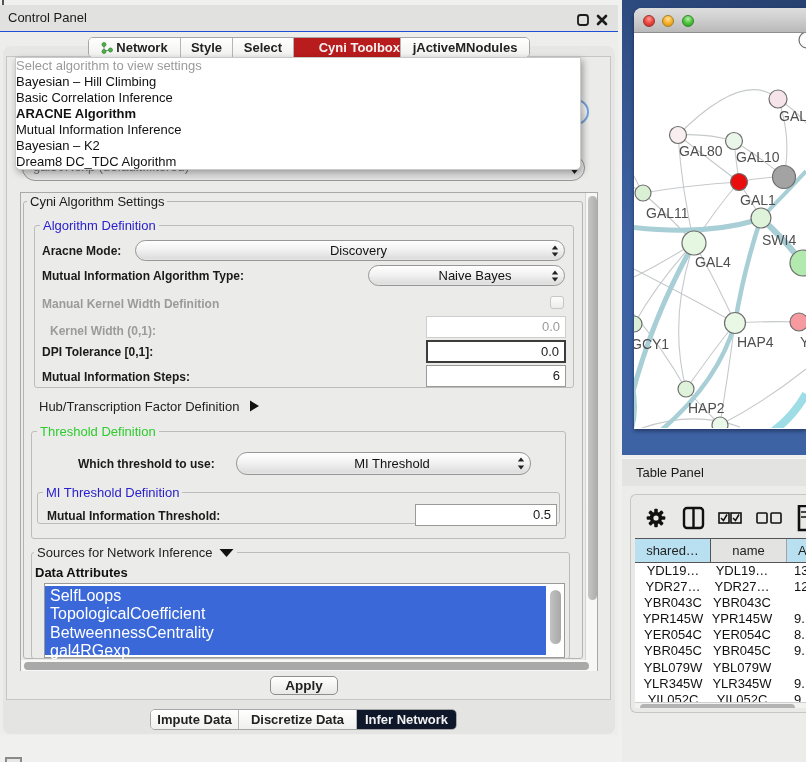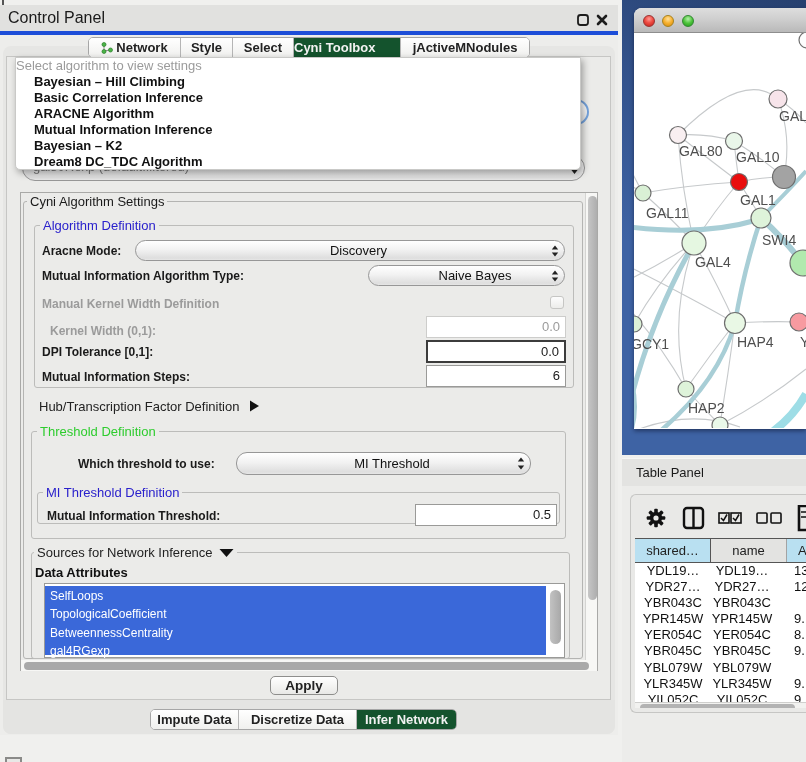--- a/index.html
+++ b/index.html
@@ -183,22 +183,22 @@
       </div>
 
       <div class="abs" style="left:0;top:164px;width:172px;height:10px;background:#f2f2f0;border-top:1px solid #cfcfcd;">
         <div class="abs" style="left:5px;top:0.5px;width:155px;height:8px;border-radius:4px;background:#b3b3b3;"></div>
       </div>
     </div>
   </div>
 
   <div class="abs" style="left:0;top:5px;width:618px;height:730px;background:#ededeb;"></div>
 
-  <div class="abs" style="left:0;top:5px;width:618px;height:26px;background:#e1e1df;border-bottom:4px solid #1d4ed8;
-      font-size:16px;color:#1a1a1a;line-height:26px;"><span style="margin-left:8px;">Control Panel</span>
+  <div class="abs" style="left:0;top:5px;width:618px;height:26px;background:#e1e1df;border-bottom:1px solid #1d4ed8;
+      font-size:13px;color:#1a1a1a;line-height:26px;"><span style="margin-left:8px;">Control Panel</span>
   </div>
 
   <svg class="abs" style="left:576px;top:13px;" width="34" height="16" viewBox="0 0 34 16">
     <rect x="2" y="2" width="10" height="10" rx="2.5" fill="none" stroke="#1c1c1c" stroke-width="1.8"></rect>
     <path d="M22,3 L30,11 M30,3 L22,11" stroke="#1c1c1c" stroke-width="2.6" stroke-linecap="round"></path>
   </svg>
 
   <div class="abs" style="left:3px;top:46px;width:612px;height:688px;background:#e6e6e4;border-radius:8px;"></div>
   <div class="abs" style="left:6px;top:56px;width:605px;height:644px;background:#ebebe9;border:1px solid #c6c6c4;box-sizing:border-box;"></div>
 
@@ -207,21 +207,21 @@
     <div style="width:91px;text-align:center;line-height:19px;border-right:1px solid #b5b5b5;background:linear-gradient(#fff,#f0f0ee);">
       <svg width="12" height="12" viewBox="0 0 12 12" style="vertical-align:-2px;margin-right:3px;">
         <line x1="3" y1="3" x2="3" y2="9" stroke="#888" stroke-width="1"></line>
         <line x1="3" y1="9" x2="9" y2="8" stroke="#888" stroke-width="1"></line>
         <circle cx="3" cy="2.5" r="2" fill="#4bb548" stroke="#2c7c2a" stroke-width="0.7"></circle>
         <circle cx="3" cy="9.5" r="2" fill="#4bb548" stroke="#2c7c2a" stroke-width="0.7"></circle>
         <circle cx="9.5" cy="8" r="2" fill="#4bb548" stroke="#2c7c2a" stroke-width="0.7"></circle>
       </svg>Network</div>
     <div style="width:51px;text-align:center;line-height:19px;border-right:1px solid #b5b5b5;background:linear-gradient(#fff,#f0f0ee);">Style</div>
     <div style="width:60px;text-align:center;line-height:19px;border-right:1px solid #b5b5b5;background:linear-gradient(#fff,#f0f0ee);">Select</div>
-    <div style="width:106px;text-align:left;line-height:19px;border-right:1px solid #b5b5b5;background:#14532d;color:#f2f2f2;">Cyni Toolbox</div>
+    <div style="width:106px;text-align:right;line-height:19px;border-right:1px solid #b5b5b5;background:#b91c1c;color:#f2f2f2;">Cyni Toolbox</div>
     <div style="width:128px;text-align:center;line-height:19px;background:linear-gradient(#fff,#f0f0ee);">jActiveMNodules</div>
   </div>
 
   <div class="combo" style="left:22px;top:155px;width:563px;height:26px;border-radius:13px;">
     <span style="position:absolute;left:10px;top:3px;font-size:13px;color:#777;">gal80Rexp (default.filtered)</span>
     <span class="ar">
         <svg width="9" height="14" viewBox="0 0 9 14">
           <path d="M4.5,1 L8,5.4 H1 Z M4.5,13 L1,8.6 H8 Z" fill="#222"></path>
         </svg>
       </span>
@@ -304,38 +304,38 @@
     <div class="gtitle" style="left:2px;color:#222;font-weight:normal;">Sources for Network Inference
       <svg width="15" height="10" viewBox="0 0 15 10" style="vertical-align:-1px;margin-left:3px;">
           <path d="M0.5,1 L14.5,1 L7.5,9 Z" fill="#111"></path>
         </svg>
     </div>
   </div>
   <div class="abs" style="left:35px;top:565px;font-size:13px;font-weight:bold;color:#111;">Data Attributes</div>
 
   <div class="abs" style="left:44px;top:583px;width:521px;height:75px;background:#fff;border:1px solid #9a9a98;box-sizing:border-box;">
     <div class="abs" style="left:0px;top:1.5px;width:501px;height:69px;background:#3a68d9;"></div>
-    <div class="abs" style="left:5px;top:3px;font-size:12px;color:#fff;line-height:18.3px;">SelfLoops<br>TopologicalCoefficient<br>BetweennessCentrality<br>gal4RGexp</div>
+    <div class="abs" style="left:5px;top:3px;font-size:16px;color:#fff;line-height:18.3px;">SelfLoops<br>TopologicalCoefficient<br>BetweennessCentrality<br>gal4RGexp</div>
     <div class="abs" style="left:505px;top:6px;width:11px;height:54px;border-radius:5.5px;background:linear-gradient(to right,#c2c2c2,#a8a8a8);"></div>
   </div>
 
   <div class="abs" style="left:270px;top:676px;width:68px;height:19px;border:1px solid #8e8e8c;border-radius:5px;
       background:linear-gradient(#ffffff,#f2f2f0 60%,#e8e8e6);box-sizing:border-box;
       font-size:13.5px;font-weight:bold;color:#222;text-align:center;line-height:17px;">Apply</div>
 
   <div class="abs" style="left:3px;top:700px;width:612px;height:34px;background:#e4e4e2;border-radius:0 0 8px 8px;"></div>
   <div class="abs" style="left:150px;top:709px;height:19px;display:flex;border:1px solid #a6a6a6;border-radius:5px;
       overflow:hidden;background:#fff;font-size:13px;font-weight:bold;color:#222;">
     <div style="width:87px;text-align:center;line-height:19px;border-right:1px solid #b5b5b5;background:linear-gradient(#fff,#f0f0ee);">Impute Data</div>
     <div style="width:117px;text-align:center;line-height:19px;border-right:1px solid #b5b5b5;background:linear-gradient(#fff,#f0f0ee);">Discretize Data</div>
-    <div style="width:99px;text-align:center;line-height:19px;background:#14532d;color:#f2f2f2;">Infer Network</div>
+    <div style="width:99px;text-align:center;line-height:19px;background:#0f172a;color:#f2f2f2;">Infer Network</div>
   </div>
 
   <div class="abs" style="left:15px;top:57px;width:566px;height:113px;background:#fff;border:1px solid #c9c9c7;
       box-sizing:border-box;border-radius:0 0 5px 5px;box-shadow:2px 3px 7px rgba(0,0,0,0.35);
       font-size:13px;color:#111;">
     <div style="text-align:left;color:#9b9b9b;height:16px;line-height:15px;">Select algorithm to view settings</div>
-    <div style="padding-left:18px;line-height:16px;font-weight:bold;">Bayesian – Hill Climbing<br>Basic Correlation Inference<br><b>ARACNE Algorithm</b><br>Mutual Information Inference<br>Bayesian – K2<br>Dream8 DC_TDC Algorithm</div>
+    <div style="padding-left:0;line-height:16px;">Bayesian – Hill Climbing<br>Basic Correlation Inference<br><b>ARACNE Algorithm</b><br>Mutual Information Inference<br>Bayesian – K2<br>Dream8 DC_TDC Algorithm</div>
   </div>
 
   <div class="abs" style="left:5px;top:757px;width:17px;height:16px;border:2px solid #8a8a88;background:#e8e8e6;box-sizing:border-box;"></div>
 
 </div>
 
 </body></html>

